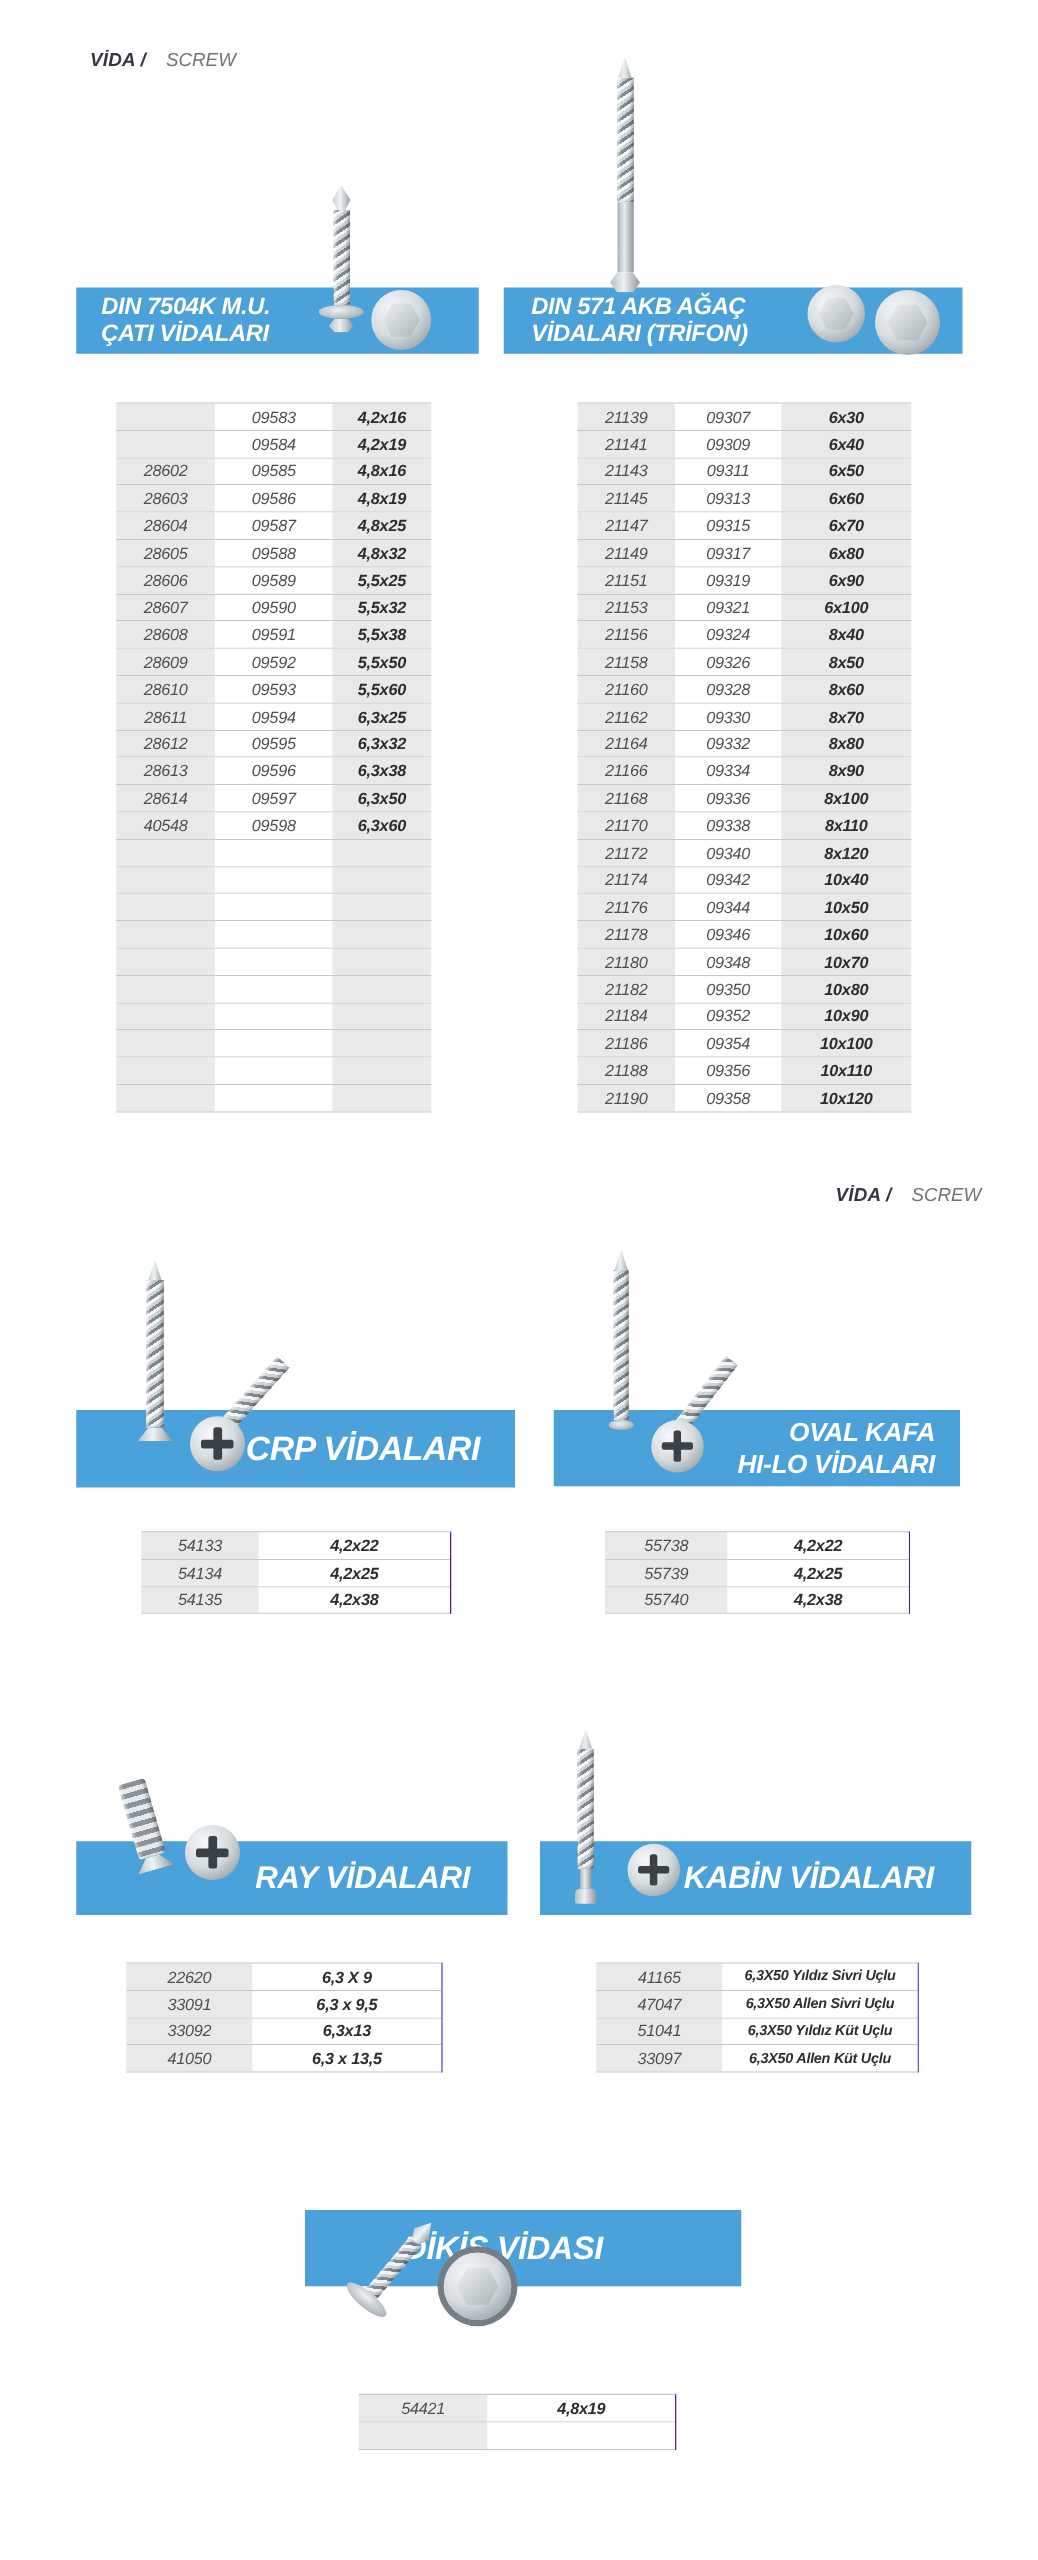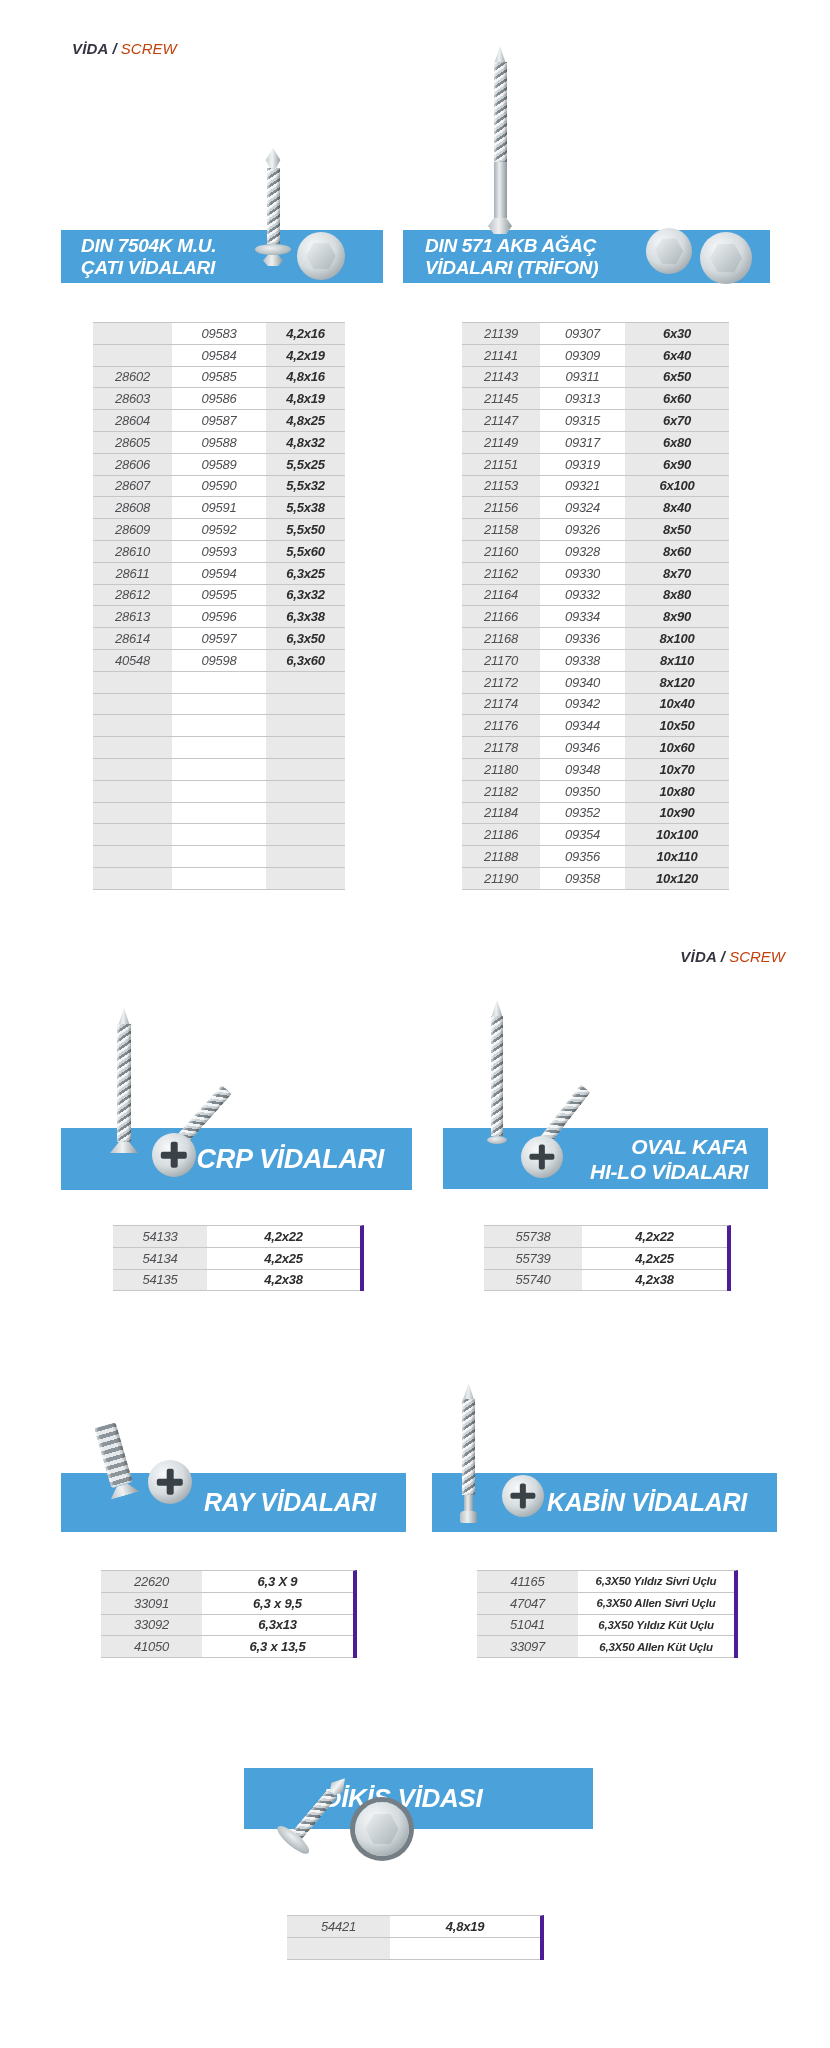--- a/index.html
+++ b/index.html
@@ -2,21 +2,21 @@
 <html><head>
 <meta charset="utf-8">
 <style>
   html,body{margin:0;padding:0;background:#ffffff;}
   .page{position:relative;width:830px;height:2048px;background:#fff;overflow:hidden;
         font-family:"Liberation Sans",sans-serif;}
 
   
   .kicker{position:absolute;font-style:italic;font-size:15px;white-space:nowrap;}
   .kicker .b{font-weight:bold;color:#343541;letter-spacing:.2px;}
-  .kicker .l{color:#c2410c;margin-left:4px;}
+  .kicker .l{color:#737373;margin-left:16px;}
   #kicker1{left:72px;top:40px;}
   #kicker2{top:948px;right:45px;}
 
   
   .banner{position:absolute;background:#4BA1D9;color:#fff;font-style:italic;font-weight:bold;
           display:flex;flex-direction:column;justify-content:center;box-sizing:border-box;
           letter-spacing:-.3px;}
   #banner-din7504k{left:61px;top:230px;width:322px;height:53px;padding-left:20px;font-size:19px;line-height:22px;}
   #banner-din571{left:403px;top:230px;width:367px;height:53px;padding-left:22px;font-size:19px;line-height:22px;justify-content:center;}
   #banner-crp{left:61px;top:1128px;width:351px;height:62px;align-items:flex-end;padding-right:28px;font-size:27px;}
@@ -28,21 +28,21 @@
   
   .tbl{position:absolute;border-top:1px solid #c6c6c6;}
   .t-row{display:flex;height:21.8px;box-sizing:border-box;border-bottom:1px solid #c6c6c6;}
   .t-cell{display:flex;align-items:center;justify-content:center;height:100%;box-sizing:border-box;
           font-style:italic;font-size:13px;color:#4e4f52;letter-spacing:-.2px;white-space:nowrap;}
   .tbl3 .c1,.tbl3 .c3{background:#e9e9e9;}
   .tbl3 .c2{background:#ffffff;}
   .tbl3 .c3{font-weight:bold;color:#2d2d2e;}
   .tbl2 .c1{background:#e9e9e9;}
   .tbl2 .c2{background:#ffffff;font-weight:bold;color:#2d2d2e;}
-  .tbl2{border-right:4px solid #4c1d95;}
+  .tbl2{border-right:1px solid #4c1d95;}
   #tbl-din7504{left:93px;top:322px;}
   #tbl-din7504 .c1{width:79px}#tbl-din7504 .c2{width:94px}#tbl-din7504 .c3{width:79px}
   #tbl-din571{left:462px;top:322px;}
   #tbl-din571 .c1{width:78px}#tbl-din571 .c2{width:85px}#tbl-din571 .c3{width:104px}
   #tbl-crp{left:113px;top:1225px;}
   #tbl-crp .c1{width:94px}#tbl-crp .c2{width:153px}
   #tbl-oval{left:484px;top:1225px;}
   #tbl-oval .c1{width:98px}#tbl-oval .c2{width:145px}
   #tbl-ray{left:101px;top:1570px;}
   #tbl-ray .c1{width:101px}#tbl-ray .c2{width:151px}

